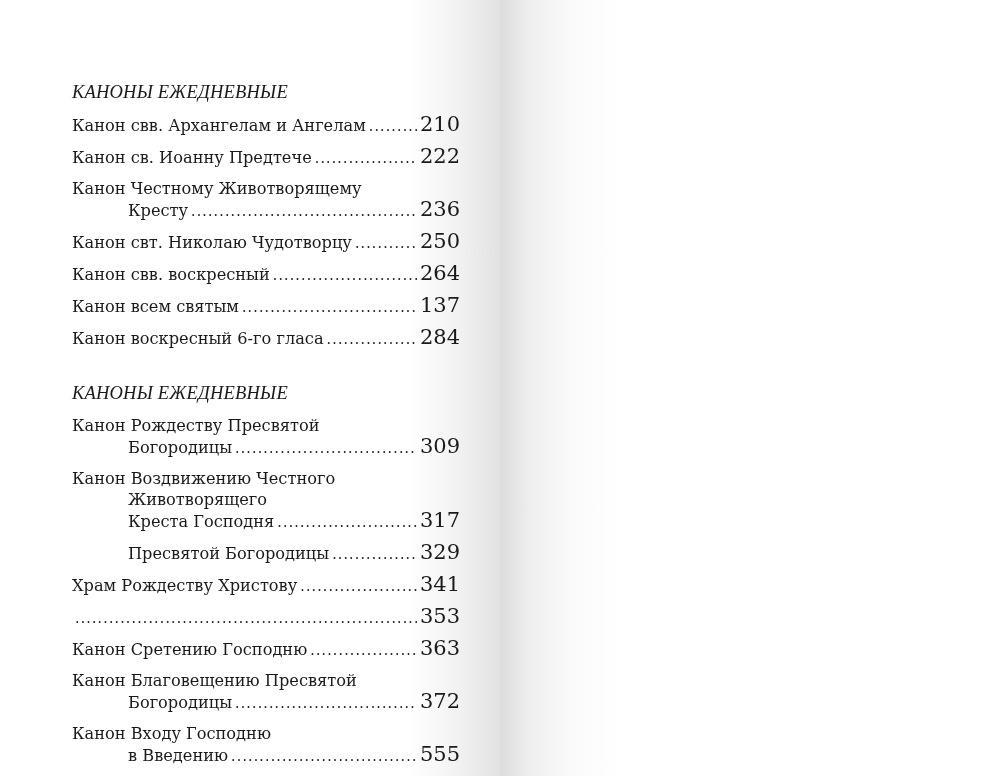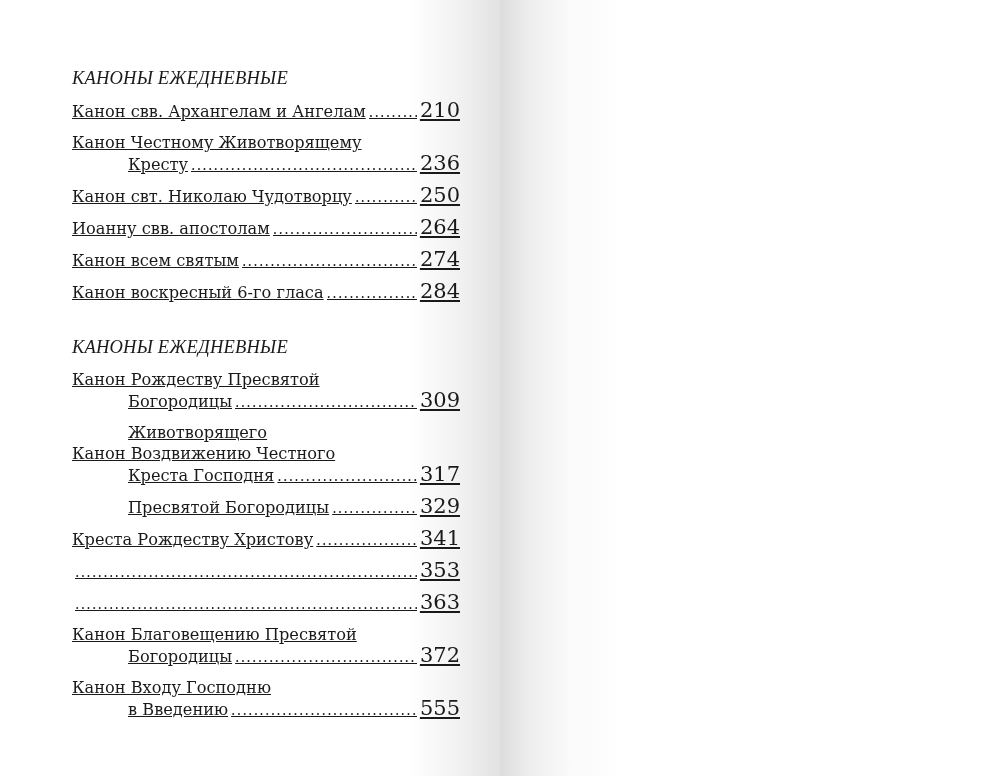--- a/index.html
+++ b/index.html
@@ -12,31 +12,31 @@
   .spread { position:absolute; inset:0; display:flex; }
   .page { position:relative; height:776px; }
   .page-left {
     width:500px;
     background:linear-gradient(to right, #ffffff 0%, #ffffff 82%, #f1f1f1 92%, #e2e2e2 100%);
   }
   .page-right {
     width:500px;
     background:linear-gradient(to right, #dcdcdc 0%, #eeeeee 6%, #fafafa 14%, #ffffff 24%);
   }
-  .col { position:absolute; }
+  .col { position:absolute;margin-top:14px; }
   .left-col { left:72px; top:66px; width:388px; }
 
   .section-title {
     font-family:"Liberation Serif", "DejaVu Serif", serif;
     font-style:italic; font-size:18.5px; letter-spacing:0.2px;
     margin:0 0 10px 0; line-height:24px;
   }
   .section-gap { height:22px; }
 
-  .entry { font-size:16.2px; line-height:21px; margin-bottom:9px;text-decoration:underline; }
+  .entry { font-size:16.2px; line-height:21px; margin-bottom:9px; }
   .entry .line { display:block; white-space:nowrap; }
   .entry .cont { padding-left:56px; }
   .entry .last { display:flex; align-items:baseline; }
   .entry .last .txt { white-space:nowrap; }
   .entry .last .dots {
     flex:1; overflow:hidden; white-space:nowrap; margin:0 3px;
     letter-spacing:1.2px; font-size:14px;
   }
   .entry .last .dots::before {
     content:"............................................................................................................";
@@ -51,96 +51,104 @@
     <div class="col left-col" id="left-col">
         <div class="section-title">КАНОНЫ ЕЖЕДНЕВНЫЕ</div>
         <div class="entry">
           <span class="line last">
             <span class="txt">Канон свв. Архангелам и Ангелам</span>
             <span class="dots"></span>
             <span class="num">210</span>
           </span>
         </div>
         <div class="entry">
+          <span class="line last">
+            <span class="txt">Канон св. Иоанну Предтече</span>
+            <span class="dots"></span>
+            <span class="num">222</span>
+          </span>
+        </div>
+        <div class="entry">
           <span class="line">Канон Честному Животворящему</span>
           <span class="line last cont">
             <span class="txt">Кресту</span>
             <span class="dots"></span>
             <span class="num">236</span>
           </span>
         </div>
         <div class="entry">
           <span class="line last">
             <span class="txt">Канон свт. Николаю Чудотворцу</span>
             <span class="dots"></span>
             <span class="num">250</span>
           </span>
         </div>
         <div class="entry">
           <span class="line last">
-            <span class="txt">Иоанну свв. апостолам</span>
+            <span class="txt">Канон свв. воскресный</span>
             <span class="dots"></span>
             <span class="num">264</span>
           </span>
         </div>
         <div class="entry">
           <span class="line last">
             <span class="txt">Канон всем святым</span>
             <span class="dots"></span>
-            <span class="num">274</span>
+            <span class="num">137</span>
           </span>
         </div>
         <div class="entry">
           <span class="line last">
             <span class="txt">Канон воскресный 6-го гласа</span>
             <span class="dots"></span>
             <span class="num">284</span>
           </span>
         </div>
         <div class="section-gap"></div>
         <div class="section-title">КАНОНЫ ЕЖЕДНЕВНЫЕ</div>
         <div class="entry">
           <span class="line">Канон Рождеству Пресвятой</span>
           <span class="line last cont">
             <span class="txt">Богородицы</span>
             <span class="dots"></span>
             <span class="num">309</span>
           </span>
         </div>
         <div class="entry">
+          <span class="line">Канон Воздвижению Честного</span>
           <span class="line cont">Животворящего</span>
-          <span class="line">Канон Воздвижению Честного</span>
           <span class="line last cont">
             <span class="txt">Креста Господня</span>
             <span class="dots"></span>
             <span class="num">317</span>
           </span>
         </div>
         <div class="entry">
           <span class="line last cont">
             <span class="txt">Пресвятой Богородицы</span>
             <span class="dots"></span>
             <span class="num">329</span>
           </span>
         </div>
         <div class="entry">
           <span class="line last">
-            <span class="txt">Креста Рождеству Христову</span>
+            <span class="txt">Храм Рождеству Христову</span>
             <span class="dots"></span>
             <span class="num">341</span>
           </span>
         </div>
         <div class="entry">
           <span class="line last">
             <span class="dots"></span>
             <span class="num">353</span>
           </span>
         </div>
         <div class="entry">
           <span class="line last">
+            <span class="txt">Канон Сретению Господню</span>
             <span class="dots"></span>
             <span class="num">363</span>
           </span>
         </div>
         <div class="entry">
           <span class="line">Канон Благовещению Пресвятой</span>
           <span class="line last cont">
             <span class="txt">Богородицы</span>
             <span class="dots"></span>
             <span class="num">372</span>

